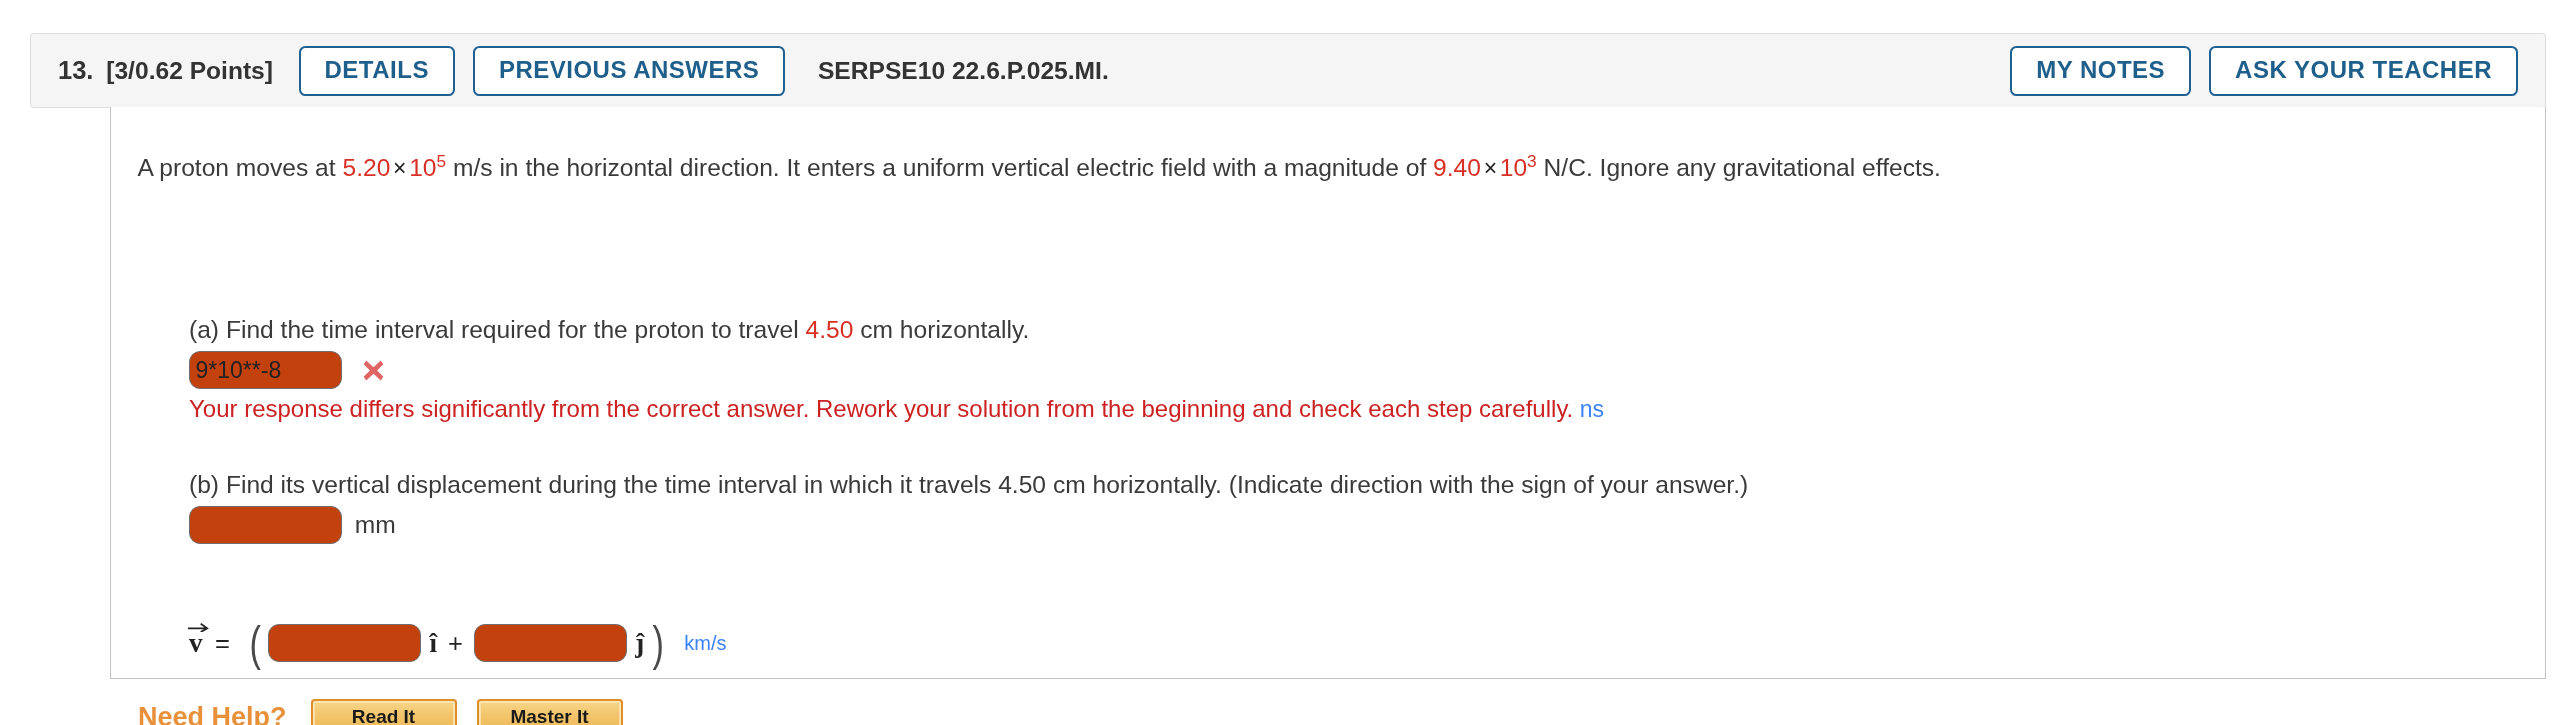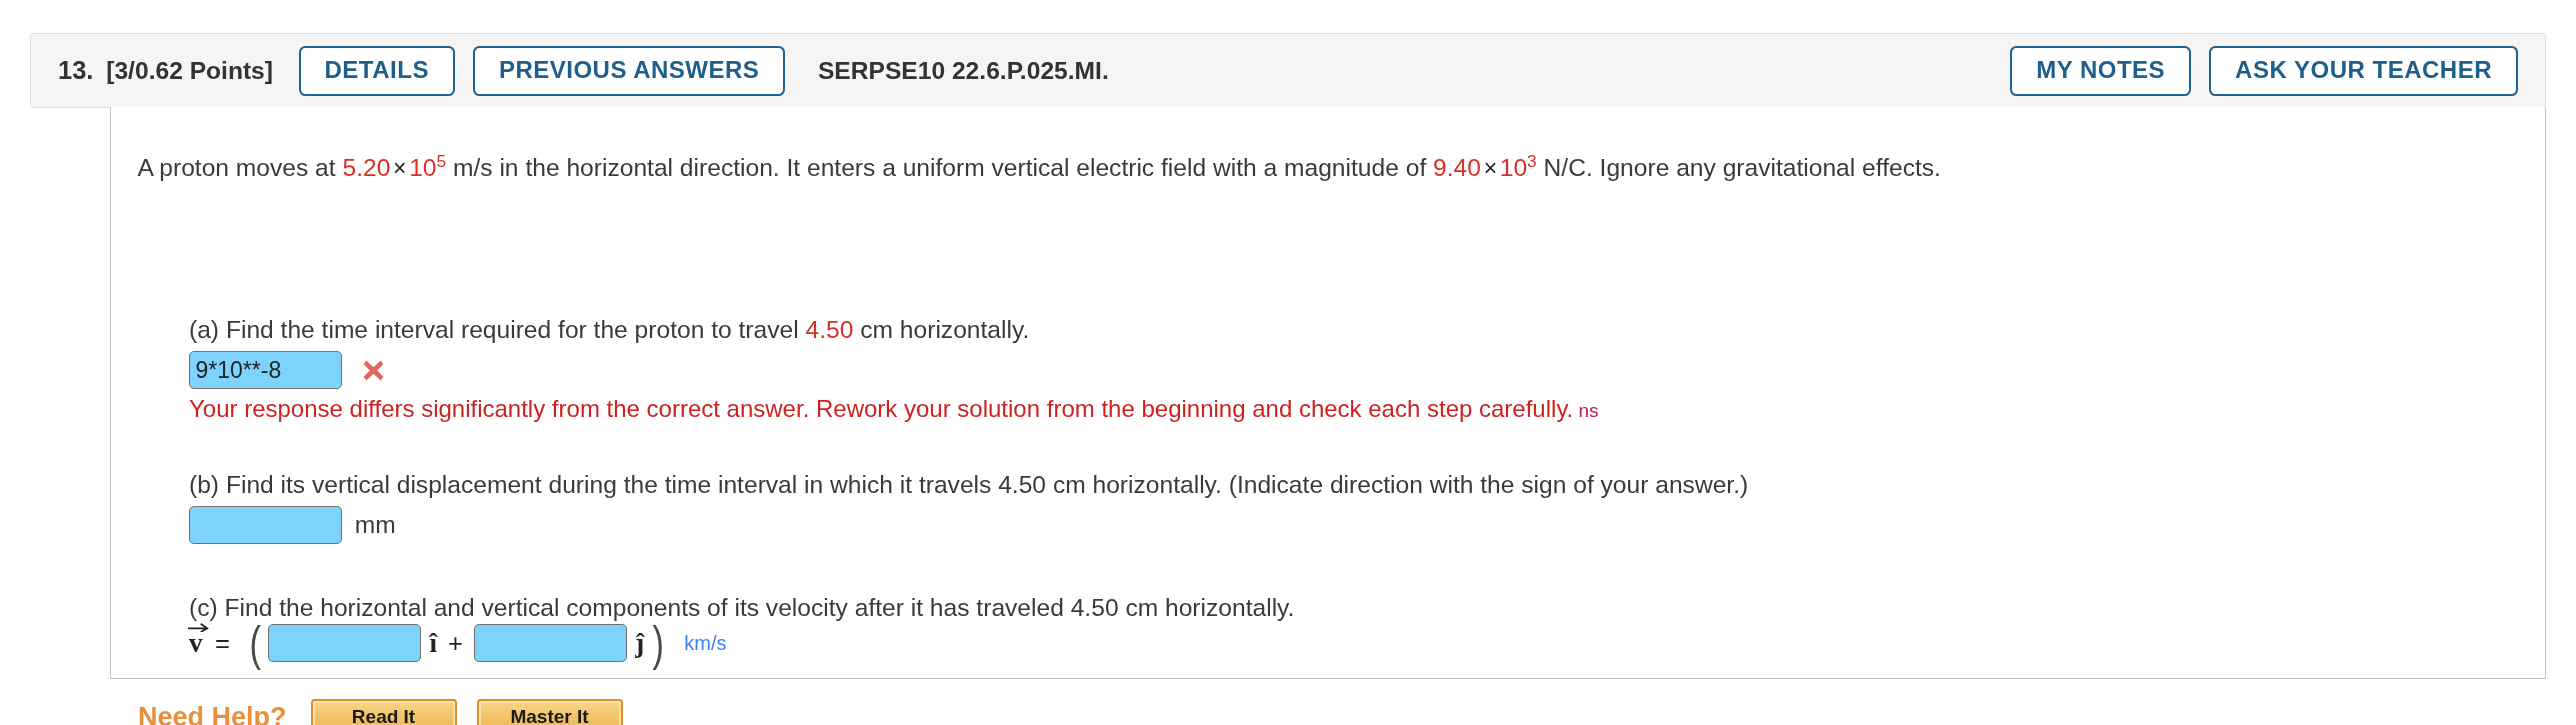--- a/index.html
+++ b/index.html
@@ -134,22 +134,22 @@
 
   input.ansbox {
     font-family: "Liberation Sans", sans-serif;
     font-size: 23px;
     color: #222222;
     box-sizing: border-box;
     height: 38px;
     width: 153px;
     padding: 1.8px 5.5px;
     border: 1.8px solid #6f6f6f;
-    border-radius: 5px;
-    background: #7dd3fc;
+    border-radius: 11px;
+    background: #c2410c;
     outline: none;
   }
   input.ansbox.wide { width: 153px; }
 
   .xmark {
     margin-left: 18px;
     display: inline-block;
     width: 27px;
     height: 27px;
   }
@@ -161,22 +161,22 @@
   }
 
   .errmsg {
     position: absolute;
     left: 78px;
     font-size: 24px;
     color: #cc2222;
     white-space: nowrap;
   }
   .errmsg .unit-after {
-    color: #be185d;
-    font-size: 19px;
+    color: #3b82f6;
+    font-size: 23px;
   }
 
   
   .vecrow { align-items: center; }
   .vsym {
     position: relative;
     font-family: "Liberation Serif", serif;
     font-weight: bold;
     font-style: normal;
     font-size: 27px;
@@ -289,21 +289,20 @@
       <span>Your response differs significantly from the correct answer. Rework your solution from the beginning and check each step carefully.</span><span class="unit-after"> <span>ns</span></span>
     </div>
 
     <div class="part part-b">(b) Find its vertical displacement during the time interval in which it travels 4.50 cm horizontally. (Indicate direction with the sign of your answer.)</div>
 
     <div class="ansrow row-b-input">
       <input class="ansbox" type="text" value="" style="">
       <span class="unit">mm</span>
     </div>
 
-    <div class="part part-c">(c) Find the horizontal and vertical components of its velocity after it has traveled 4.50 cm horizontally.</div>
 
     <div class="ansrow row-c-input vecrow">
       <span class="vsym">
         <svg class="arrowbar" viewBox="0 0 24 13" aria-hidden="true">
           <path d="M1 9 L21 9 M15 4 L22 9 L15 13" fill="none" stroke="#222222" stroke-width="2"></path>
         </svg>
         <span>v</span>
       </span>
       <span class="eqsign">=</span>
       <span class="paren">(</span>

